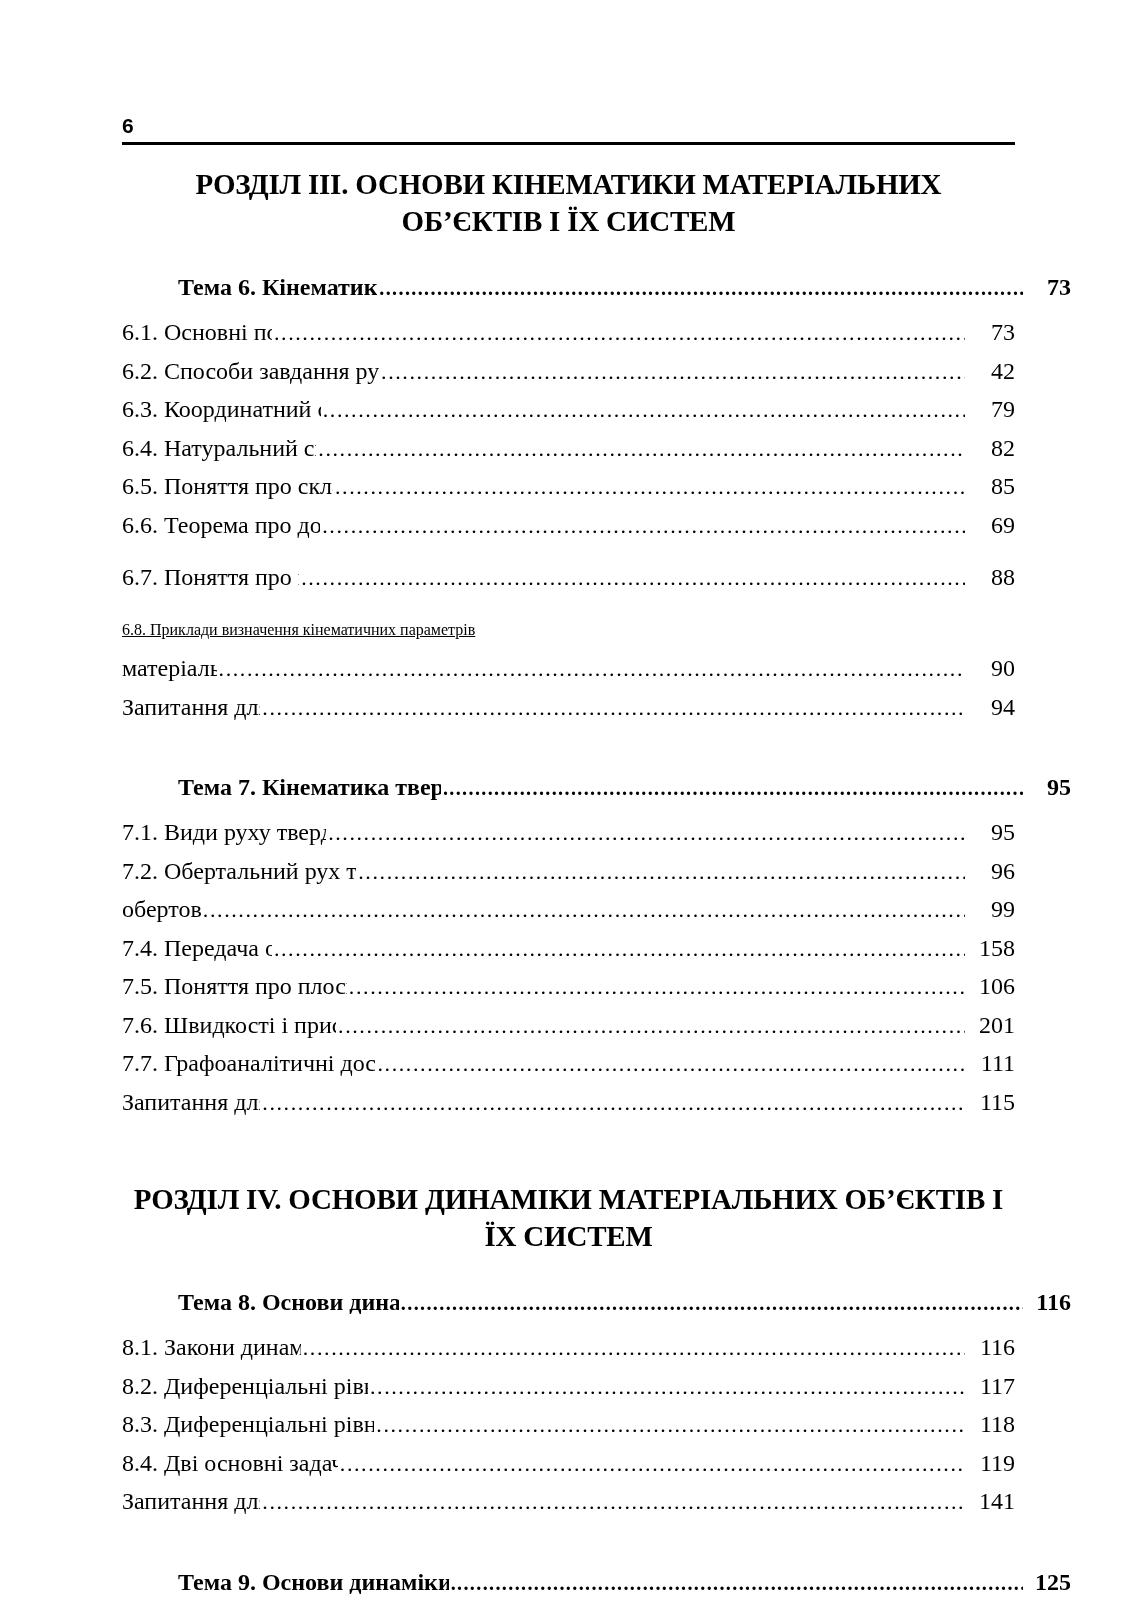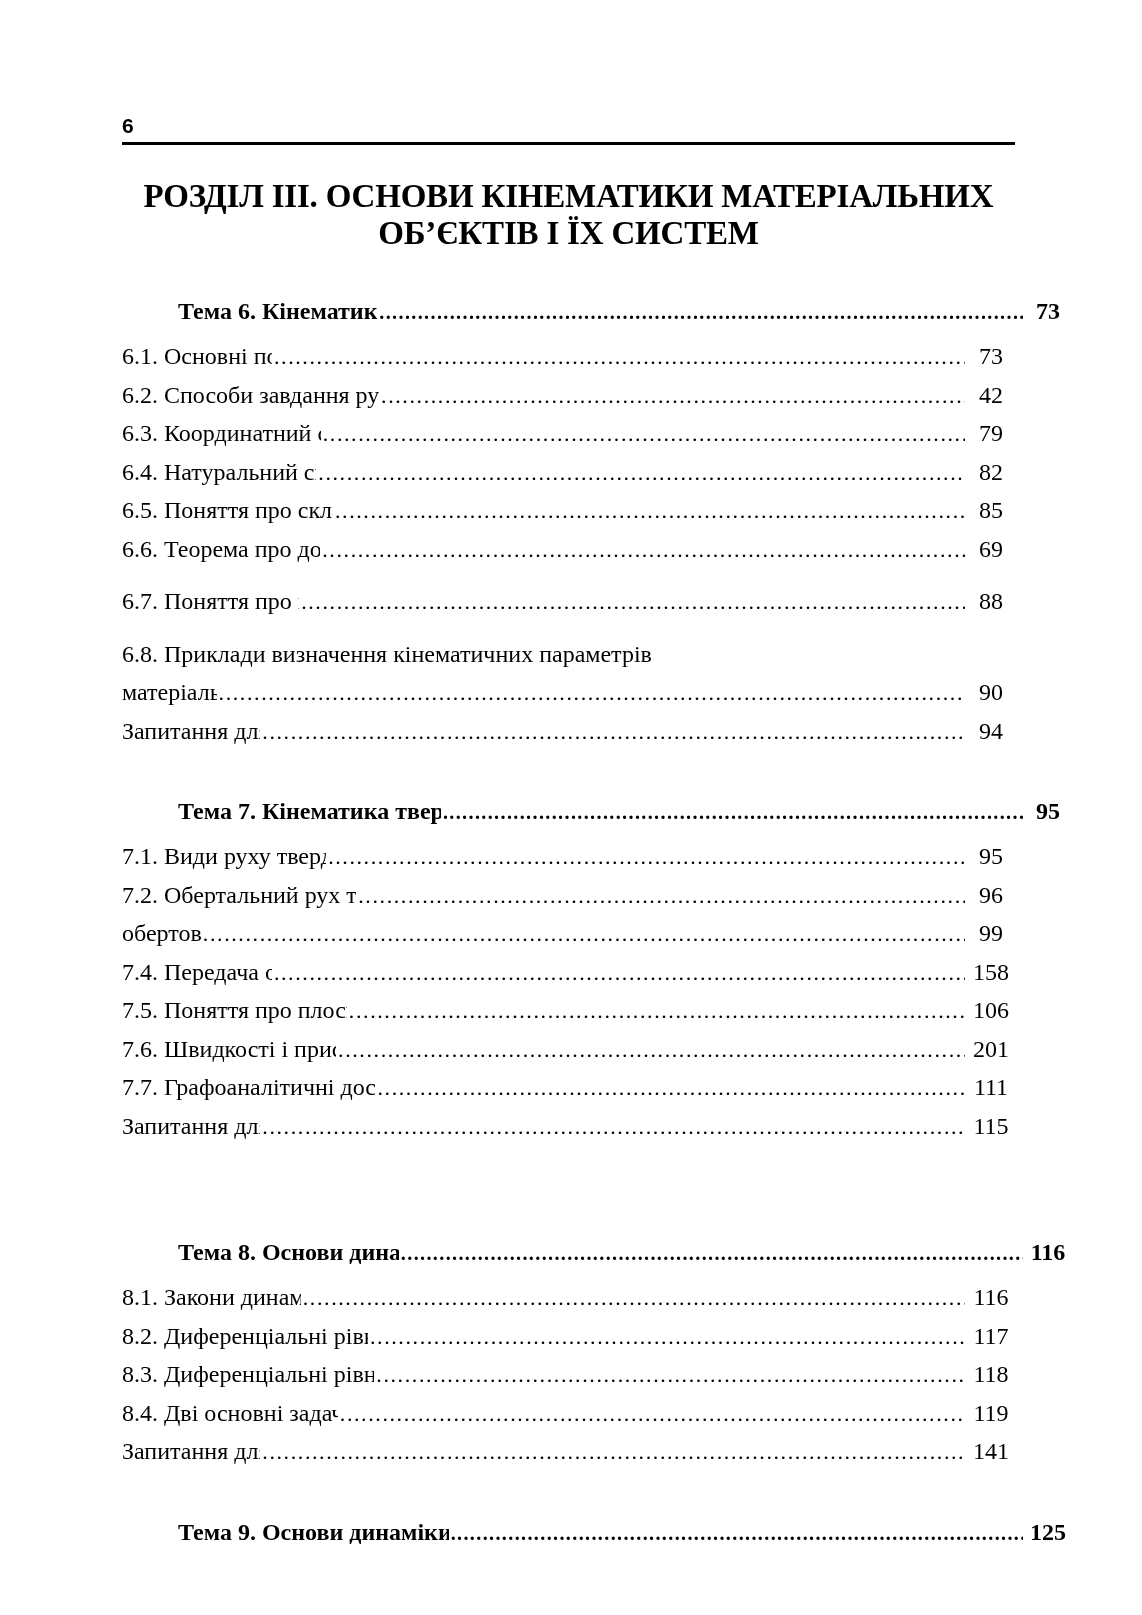--- a/index.html
+++ b/index.html
@@ -51,25 +51,25 @@
     position: absolute;
     left: 122px;
     top: 166px;
     width: 893px;
   }
 
   
   .part-title {
     font-family: "Liberation Serif", "DejaVu Serif", serif;
     font-weight: bold;
-    font-size: 33px;
+    font-size: 29px;
     line-height: 37px;
     text-align: center;
     letter-spacing: -0.2px;
-    margin: 12px;
+    margin: 0;
     padding: 0 4px;
   }
   .gap-md  { height: 28px; }
   .gap-lg  { height: 42px; }
   .gap-xl  { height: 60px; }
 
   
   .row {
     display: flex;
     align-items: baseline;
@@ -89,21 +89,21 @@
     font-size: 22px;
     line-height: 1;
   }
   .row .leader::after {
     content: "........................................................................"
              "........................................................................"
              "........................................................................";
   }
   .row .pageno {
     flex: 0 0 auto;
-    text-align: center;
+    text-align: right;
     min-width: 44px;
   }
 
   
   .theme {
     font-weight: bold;
     font-size: 24px;
     line-height: 38px;
     padding-left: 56px;
   }
@@ -117,23 +117,24 @@
   .sub {
     font-weight: normal;
     font-size: 24px;
     line-height: 38.5px;
     padding-left: 0;
   }
   .sub .pageno { min-width: 48px; }
 
   
   .wrap-first {
-    font-size: 24px;
+    font-size: 16px;
     line-height: 38.5px;
     white-space: nowrap;
+    text-decoration: underline;
   }
 
   
   .lead-space { height: 14px; }
   .lead-space-sm { height: 7px; }
 </style>
 </head>
 <body>
 
 <div class="page">
@@ -272,20 +273,24 @@
     </div>
 
     <div class="row sub">
       <span class="label">Запитання для самоконтролю</span>
       <span class="leader"></span>
       <span class="pageno">115</span>
     </div>
 
     <div class="gap-xl"></div>
 
+    <div class="part-title">
+      <span>РОЗДІЛ IV. ОСНОВИ ДИНАМІКИ МАТЕРІАЛЬНИХ ОБ’ЄКТІВ І ЇХ</span>
+      <span>СИСТЕМ</span>
+    </div>
 
     <div class="gap-md"></div>
 
     <div class="row theme">
       <span class="label">Тема 8. Основи динаміки матеріальної точки</span>
       <span class="leader"></span>
       <span class="pageno">116</span>
     </div>
 
     <div class="lead-space-sm"></div>

